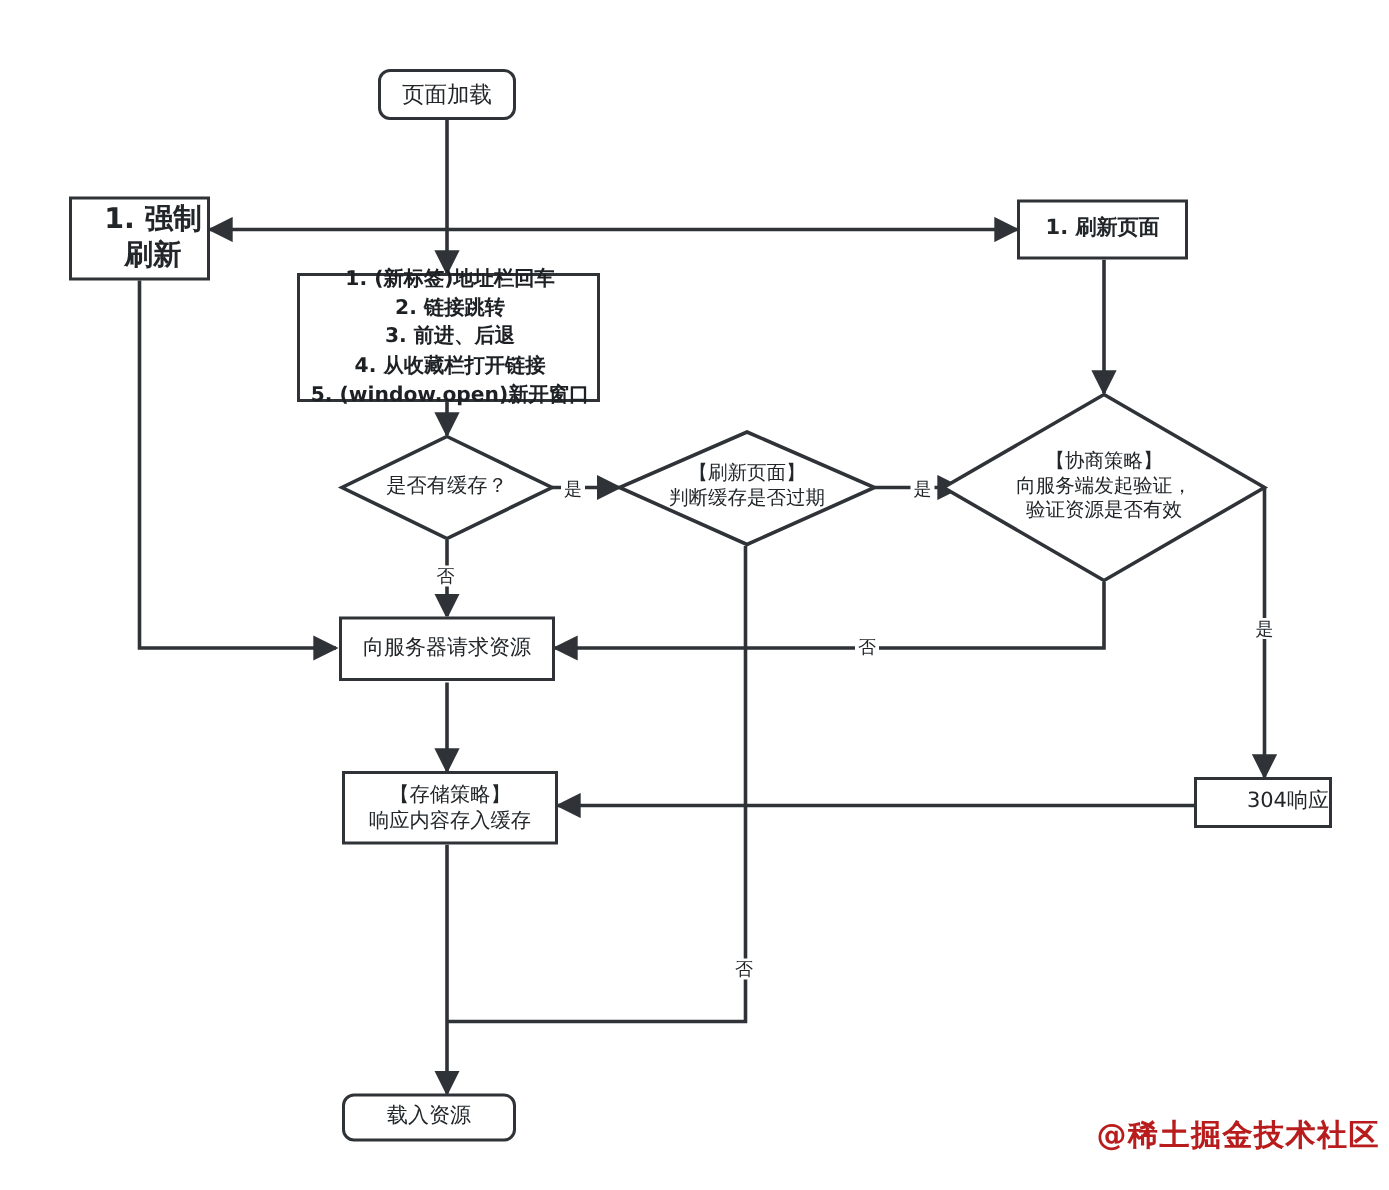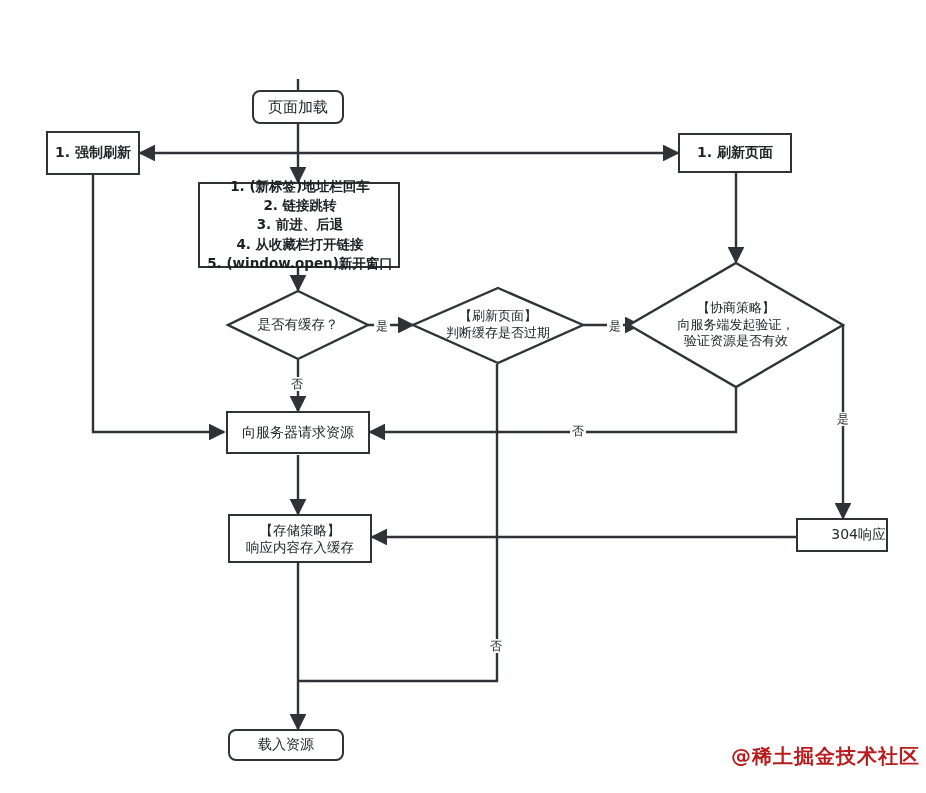--- a/index.html
+++ b/index.html
@@ -109,25 +109,25 @@
     <path d="M 298 563 L 298 729" marker-end="url(#arw)"></path>
   </g>
 
   <g stroke="#2f3337" stroke-width="2.4" fill="#ffffff">
     <polygon points="298,291 368,325 298,359 228,325"></polygon>
     <polygon points="498,288 583,325 498,363 413,325"></polygon>
     <polygon points="736,263 843,325 736,387 629,325"></polygon>
   </g>
 </svg>
 
-<div class="node-box rounded" style="left:252px;top:46px;width:92px;height:34px;font-size:15px;margin-top:44px;">
+<div class="node-box rounded" style="left:252px;top:46px;width:92px;height:34px;font-size:15px;">
   <span>页面加载</span>
 </div>
 
-<div class="node-box bold" style="left:46px;top:131px;width:94px;height:44px;font-size:14px;">
+<div class="node-box bold" style="left:46px;top:131px;width:94px;height:56px;font-size:19px;padding-left:18px;">
   <span>1. 强制刷新</span>
 </div>
 
 <div class="node-box bold" style="left:678px;top:133px;width:114px;height:40px;font-size:14px;">
   <span>1. 刷新页面</span>
 </div>
 
 <div class="node-box list-box" style="left:198px;top:182px;width:202px;height:86px;">
   <div class="li">1. (新标签)地址栏回车</div>
   <div class="li">2. 链接跳转</div>

